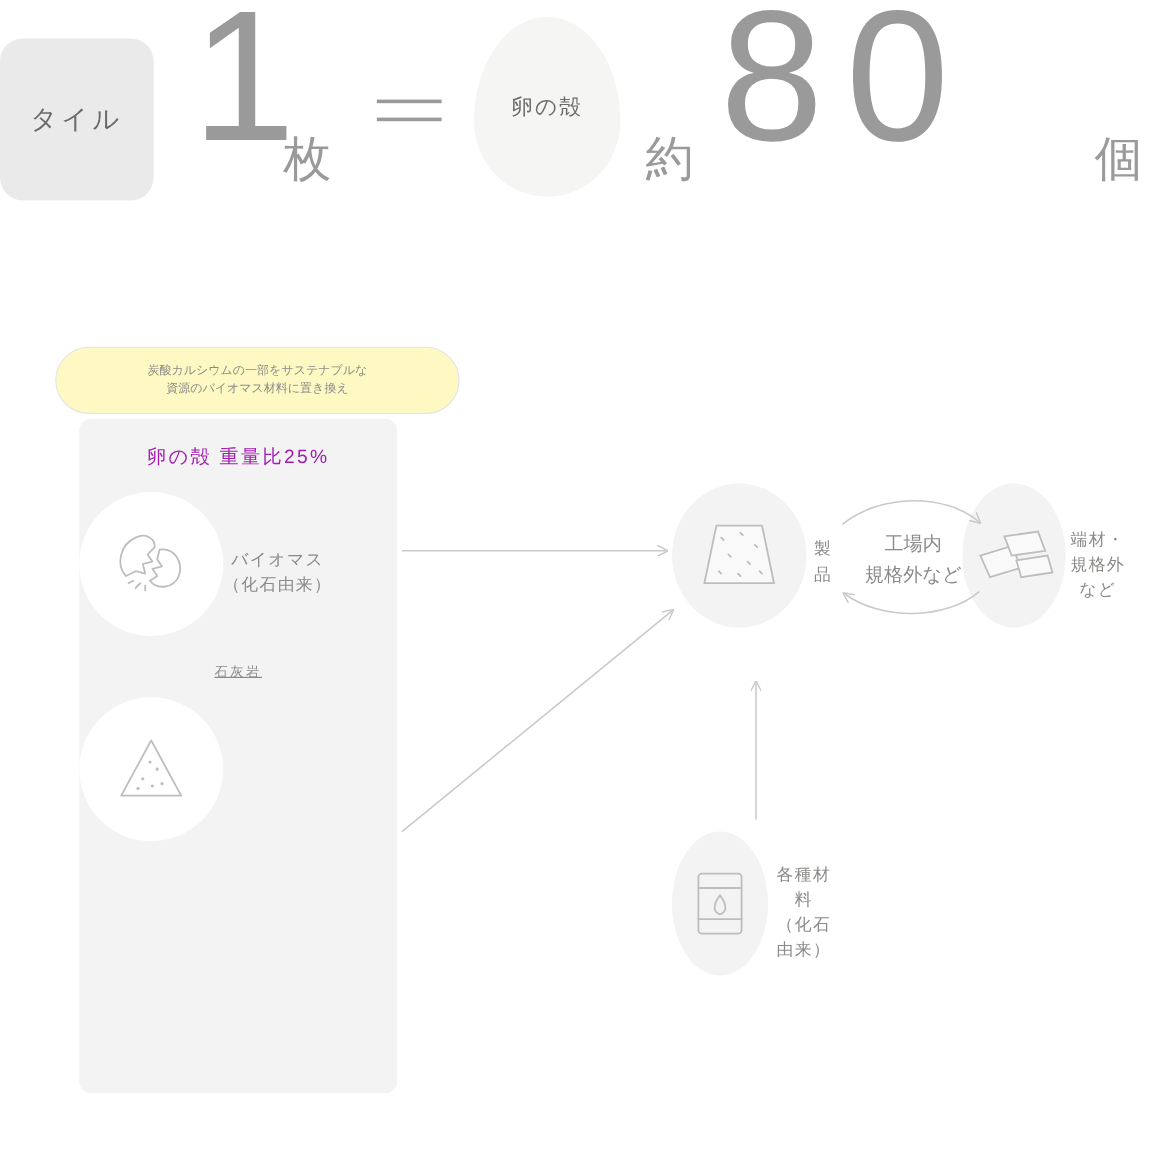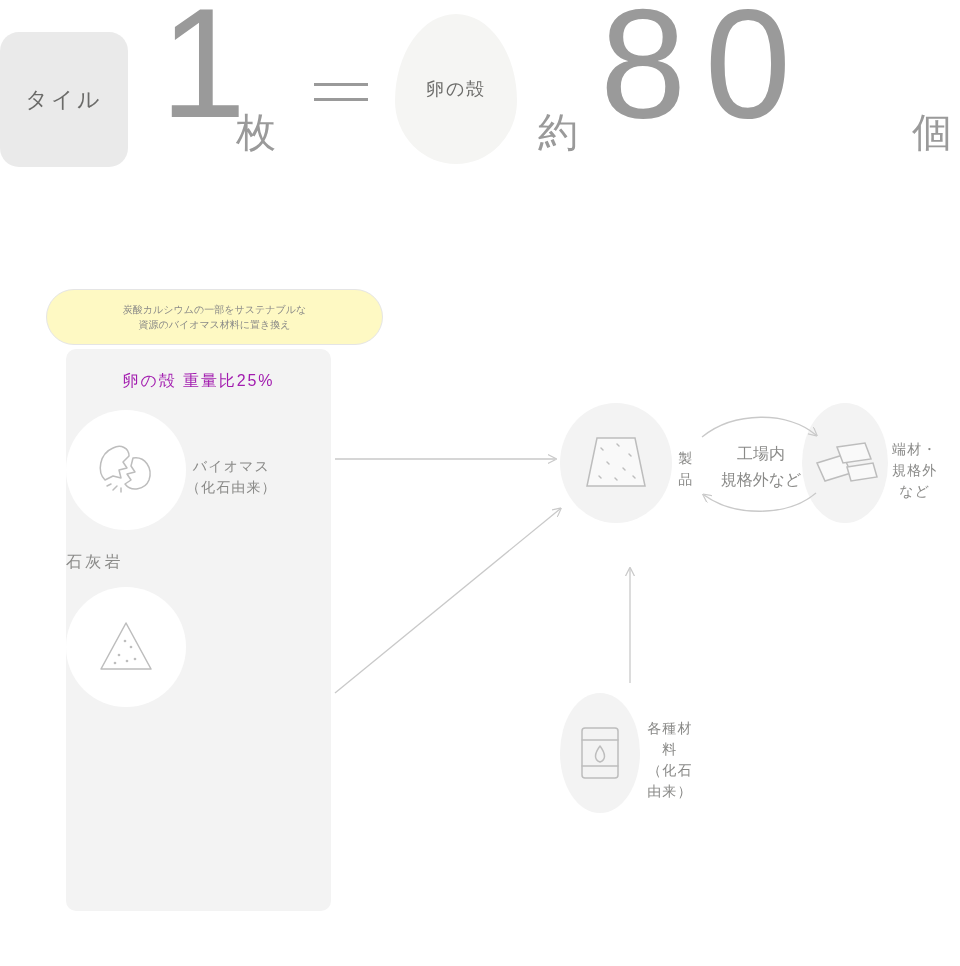--- a/index.html
+++ b/index.html
@@ -159,24 +159,26 @@
   }
   .node-label{
     margin-top:14px;
     text-align:center;
     font-size:14px;
     color:#8a8a88;
     line-height:1.5;
     letter-spacing:0.08em;
   }
   .leftcol .sekkai{
+    text-align:center;
     color:#8a8a88;
-    font-size:16px;
+    font-size:11px;
     letter-spacing:0.2em;
     margin:22px 0 14px;
+    text-decoration:underline;
   }
 
   
   .node-product{position:absolute; left:560px; top:150px; width:140px;font-family:Liberation Mono, monospace;}
   .node-product .tilebox{
     width:120px;height:120px;
     background:var(--card-bg);
     border-radius:50%;
     display:flex;align-items:center;justify-content:center;
   }

